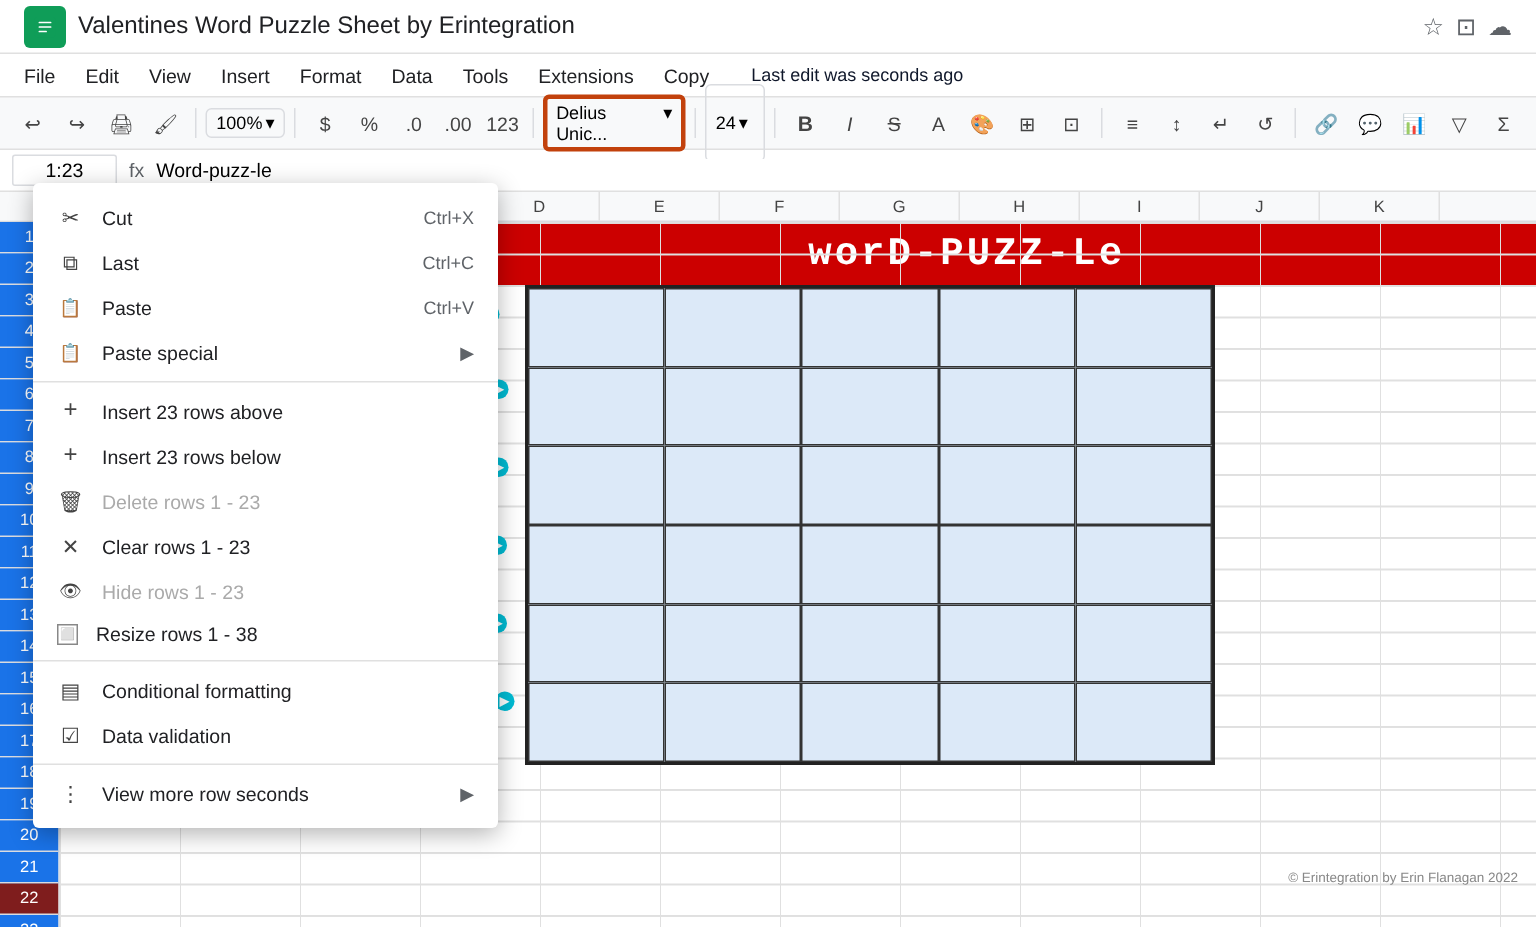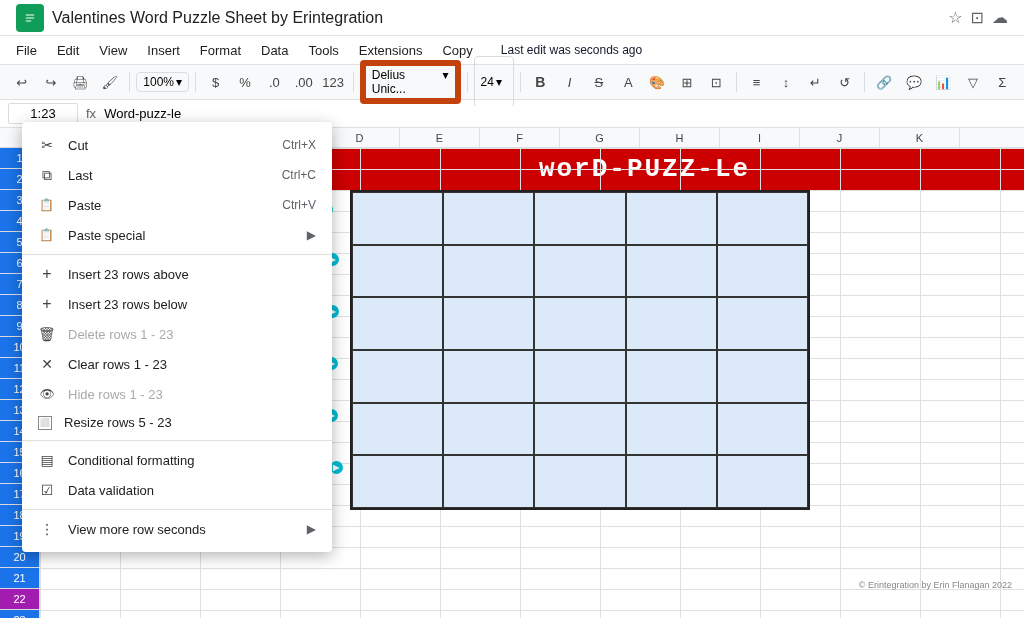--- a/index.html
+++ b/index.html
@@ -38,21 +38,21 @@
     .toolbar-btn {
       width: 28px; height: 28px; display: flex; align-items: center; justify-content: center;
       border-radius: 4px; cursor: pointer; color: #444; font-size: 13px;
     }
     .toolbar-sep { width: 1px; height: 20px; background: #dadce0; margin: 0 4px; }
     .toolbar-zoom {
       display: flex; align-items: center; border: 1px solid #dadce0; border-radius: 4px;
       padding: 2px 6px; font-size: 12px; cursor: pointer; gap: 2px;
     }
     .toolbar-font {
-      display: flex; align-items: flex-start; border: 6px solid #c2410c; border-radius: 4px;
+      display: flex; align-items: flex-start; border: 3px solid #c2410c; border-radius: 4px;
       padding: 2px 6px; font-size: 12px; cursor: pointer; gap: 2px; min-width: 90px;
     }
     .toolbar-size {
       display: flex; align-items: center; border: 1px solid #dadce0; border-radius: 4px;
       padding: 18px 6px; font-size: 12px; cursor: pointer; gap: 2px; min-width: 40px;
     }
     .toolbar-bold { font-weight: bold; font-size: 14px; }
     .toolbar-italic { font-style: italic; }
 
     
@@ -225,21 +225,21 @@
             <div style="height: 21px; border-bottom: 1px solid rgb(218, 220, 224); font-size: 11px; color: rgb(255, 255, 255); background: rgb(26, 115, 232); display: flex; align-items: center; justify-content: center;">12</div>
             <div style="height: 21px; border-bottom: 1px solid rgb(218, 220, 224); font-size: 11px; color: rgb(255, 255, 255); background: rgb(26, 115, 232); display: flex; align-items: center; justify-content: center;">13</div>
             <div style="height: 21px; border-bottom: 1px solid rgb(218, 220, 224); font-size: 11px; color: rgb(255, 255, 255); background: rgb(26, 115, 232); display: flex; align-items: center; justify-content: center;">14</div>
             <div style="height: 21px; border-bottom: 1px solid rgb(218, 220, 224); font-size: 11px; color: rgb(255, 255, 255); background: rgb(26, 115, 232); display: flex; align-items: center; justify-content: center;">15</div>
             <div style="height: 21px; border-bottom: 1px solid rgb(218, 220, 224); font-size: 11px; color: rgb(255, 255, 255); background: rgb(26, 115, 232); display: flex; align-items: center; justify-content: center;">16</div>
             <div style="height: 21px; border-bottom: 1px solid rgb(218, 220, 224); font-size: 11px; color: rgb(255, 255, 255); background: rgb(26, 115, 232); display: flex; align-items: center; justify-content: center;">17</div>
             <div style="height: 21px; border-bottom: 1px solid rgb(218, 220, 224); font-size: 11px; color: rgb(255, 255, 255); background: rgb(26, 115, 232); display: flex; align-items: center; justify-content: center;">18</div>
             <div style="height: 21px; border-bottom: 1px solid rgb(218, 220, 224); font-size: 11px; color: rgb(255, 255, 255); background: rgb(26, 115, 232); display: flex; align-items: center; justify-content: center;">19</div>
             <div style="height: 21px; border-bottom: 1px solid rgb(218, 220, 224); font-size: 11px; color: rgb(255, 255, 255); background: rgb(26, 115, 232); display: flex; align-items: center; justify-content: center;">20</div>
             <div style="height: 21px; border-bottom: 1px solid rgb(218, 220, 224); font-size: 11px; color: rgb(255, 255, 255); background: rgb(26, 115, 232); display: flex; align-items: center; justify-content: center;">21</div>
-            <div style="height: 21px; border-bottom: 1px solid rgb(218, 220, 224); font-size: 11px; color: rgb(255, 255, 255); background: #a21caf; display: flex; align-items: center; justify-content: center;">22</div>
+            <div style="height: 21px; border-bottom: 1px solid rgb(218, 220, 224); font-size: 11px; color: rgb(255, 255, 255); background: #7f1d1d; display: flex; align-items: center; justify-content: center;">22</div>
             <div style="height: 21px; border-bottom: 1px solid rgb(218, 220, 224); font-size: 11px; color: rgb(255, 255, 255); background: rgb(26, 115, 232); display: flex; align-items: center; justify-content: center;">23</div>
           </div>
       </div>
 
       <div style="flex:1; position:relative; overflow:hidden; background:#fff;">
 
         <div style="position:absolute; top:0; left:225px; right:0; height:42px; background:#cc0000; display:flex; align-items:center; justify-content:center;">
           <span style="font-size:26px; font-weight:bold; color:#fff; font-family:'Courier New',monospace; letter-spacing:2px;">worD-PUZZ-Le</span>
         </div>
 
@@ -397,21 +397,21 @@
   <div class="ctx-item disabled">
     <div class="ctx-item-left">
       <span class="ctx-icon" style="font-size:12px;">👁</span>
       <span>Hide rows 1 - 23</span>
     </div>
   </div>
 
   <div class="ctx-item">
     <div class="ctx-item-left">
       <span class="ctx-icon" style="border:1px solid #888;width:14px;height:14px;display:flex;align-items:center;justify-content:center;font-size:8px;">⬜</span>
-      <span>Resize rows 5 - 23</span>
+      <span>Resize rows 1 - 38</span>
     </div>
   </div>
   <div class="ctx-divider"></div>
 
   <div class="ctx-item">
     <div class="ctx-item-left">
       <span class="ctx-icon">▤</span>
       <span>Conditional formatting</span>
     </div>
   </div>

